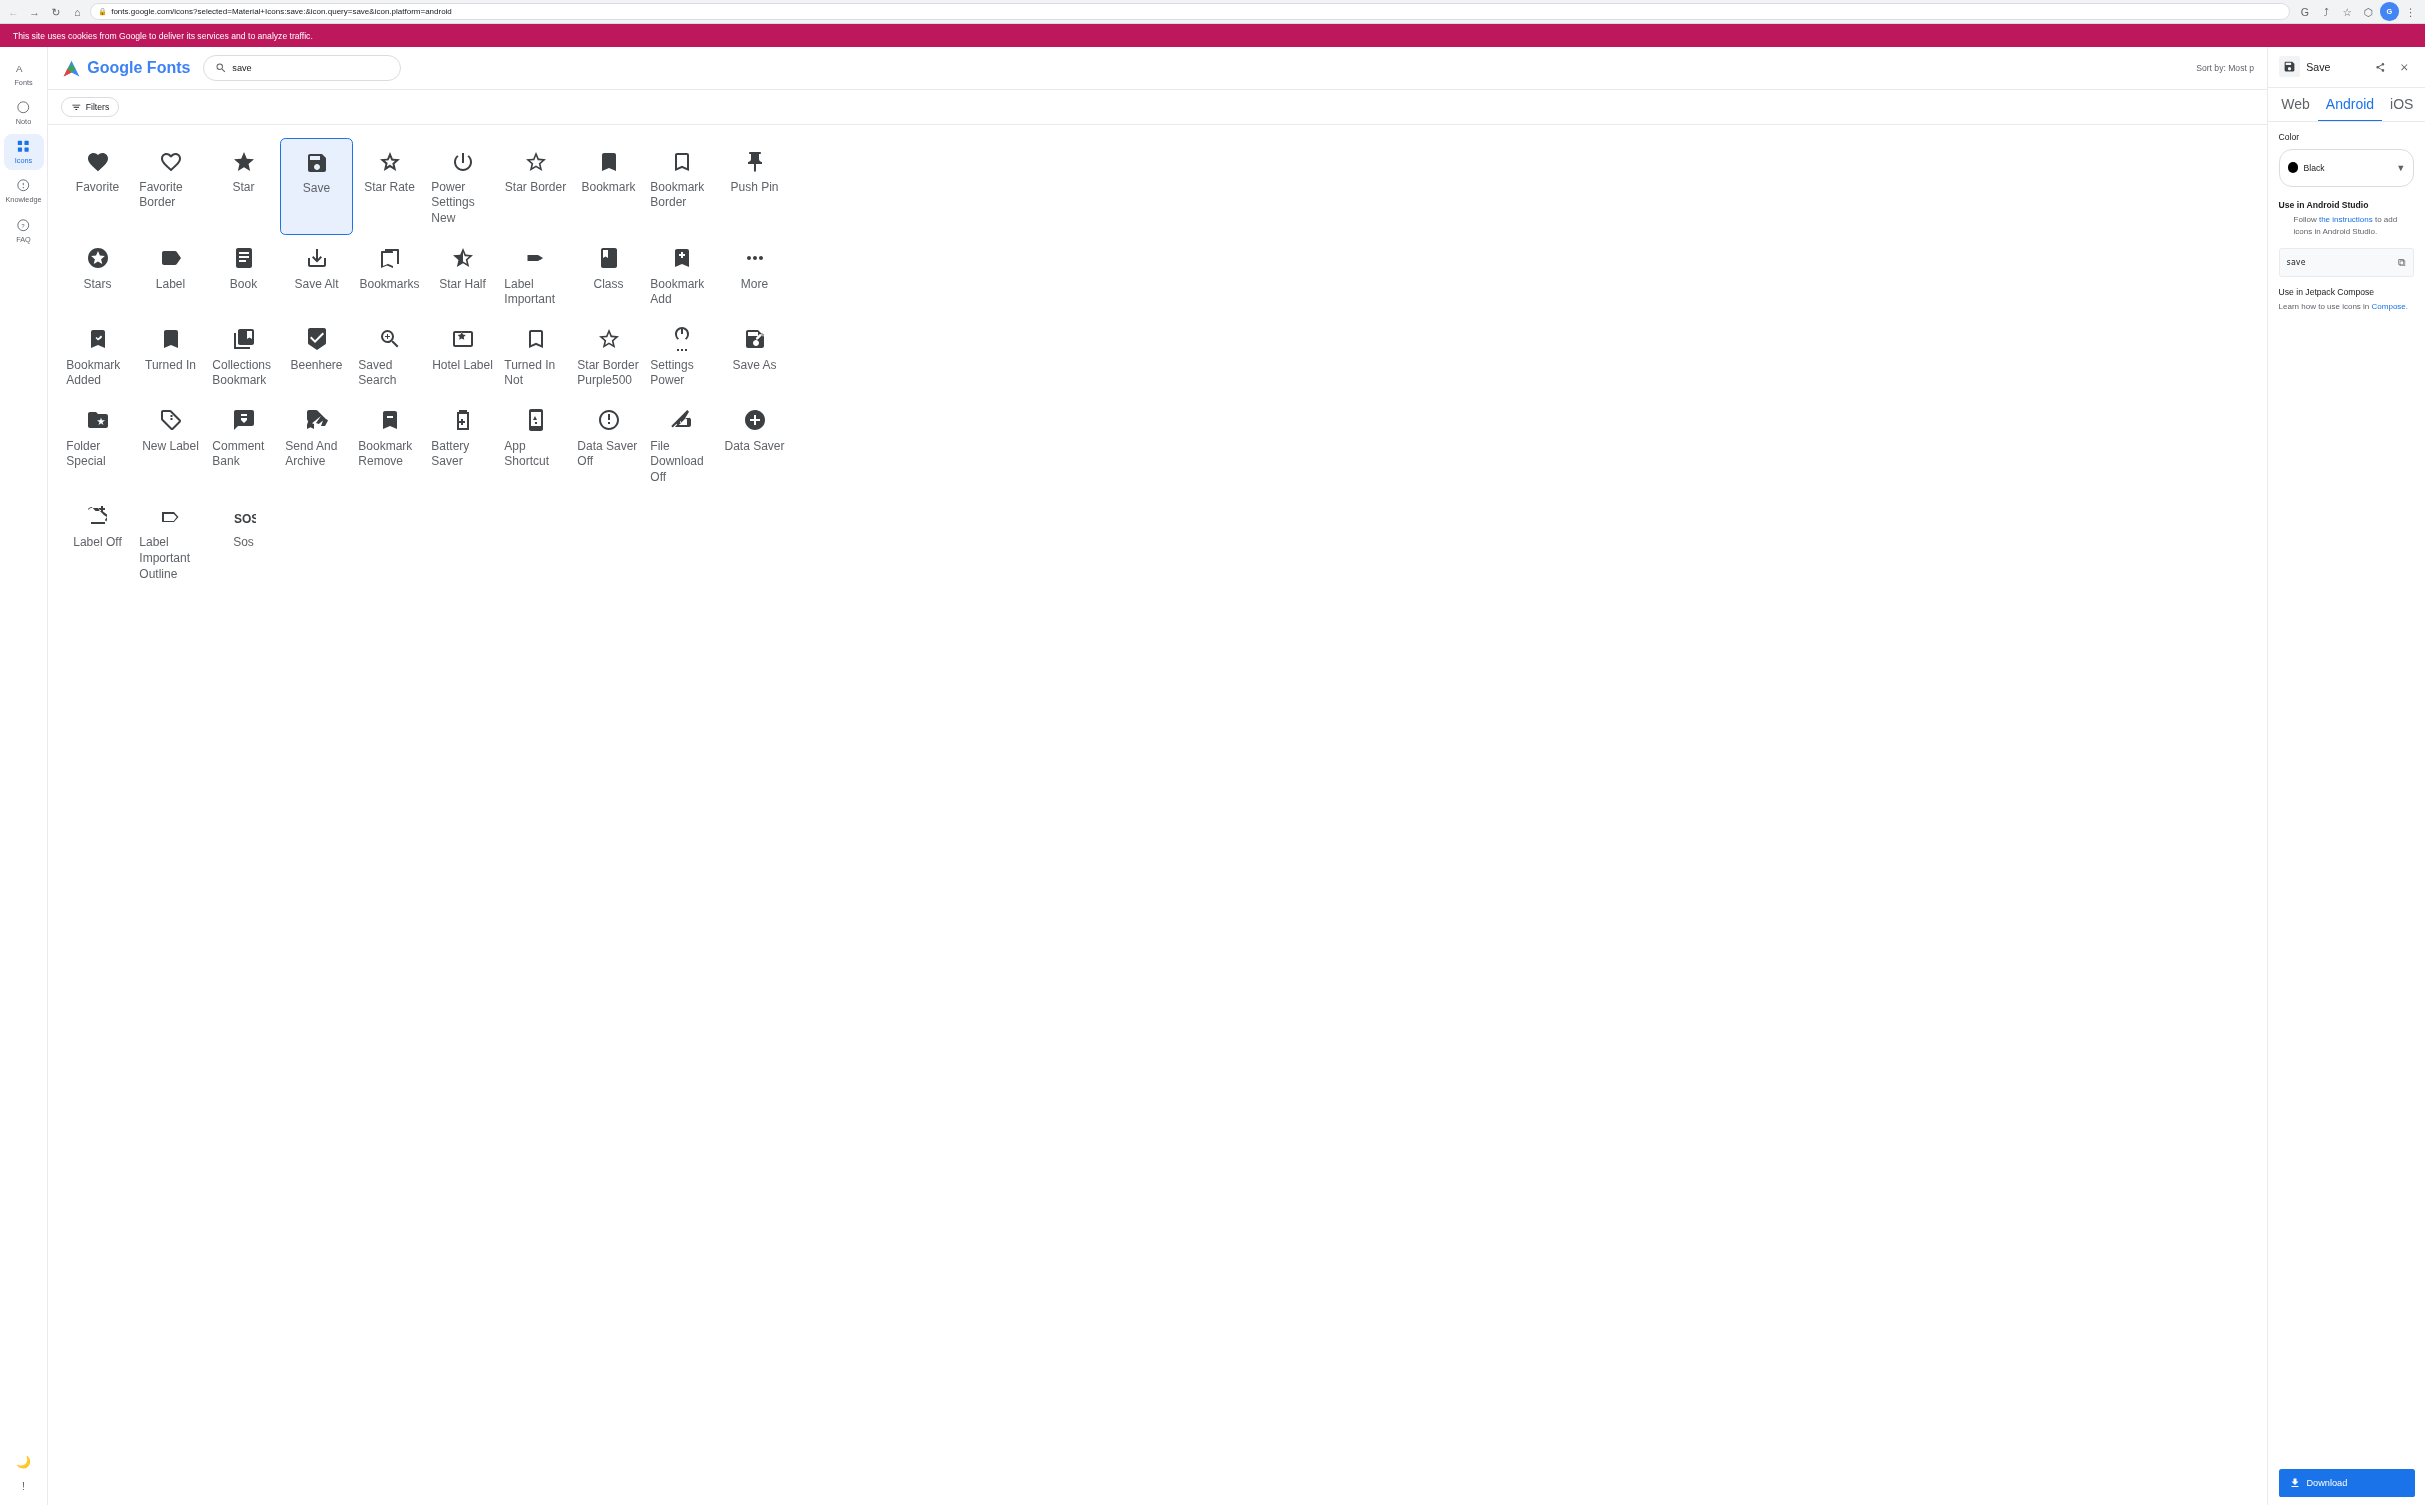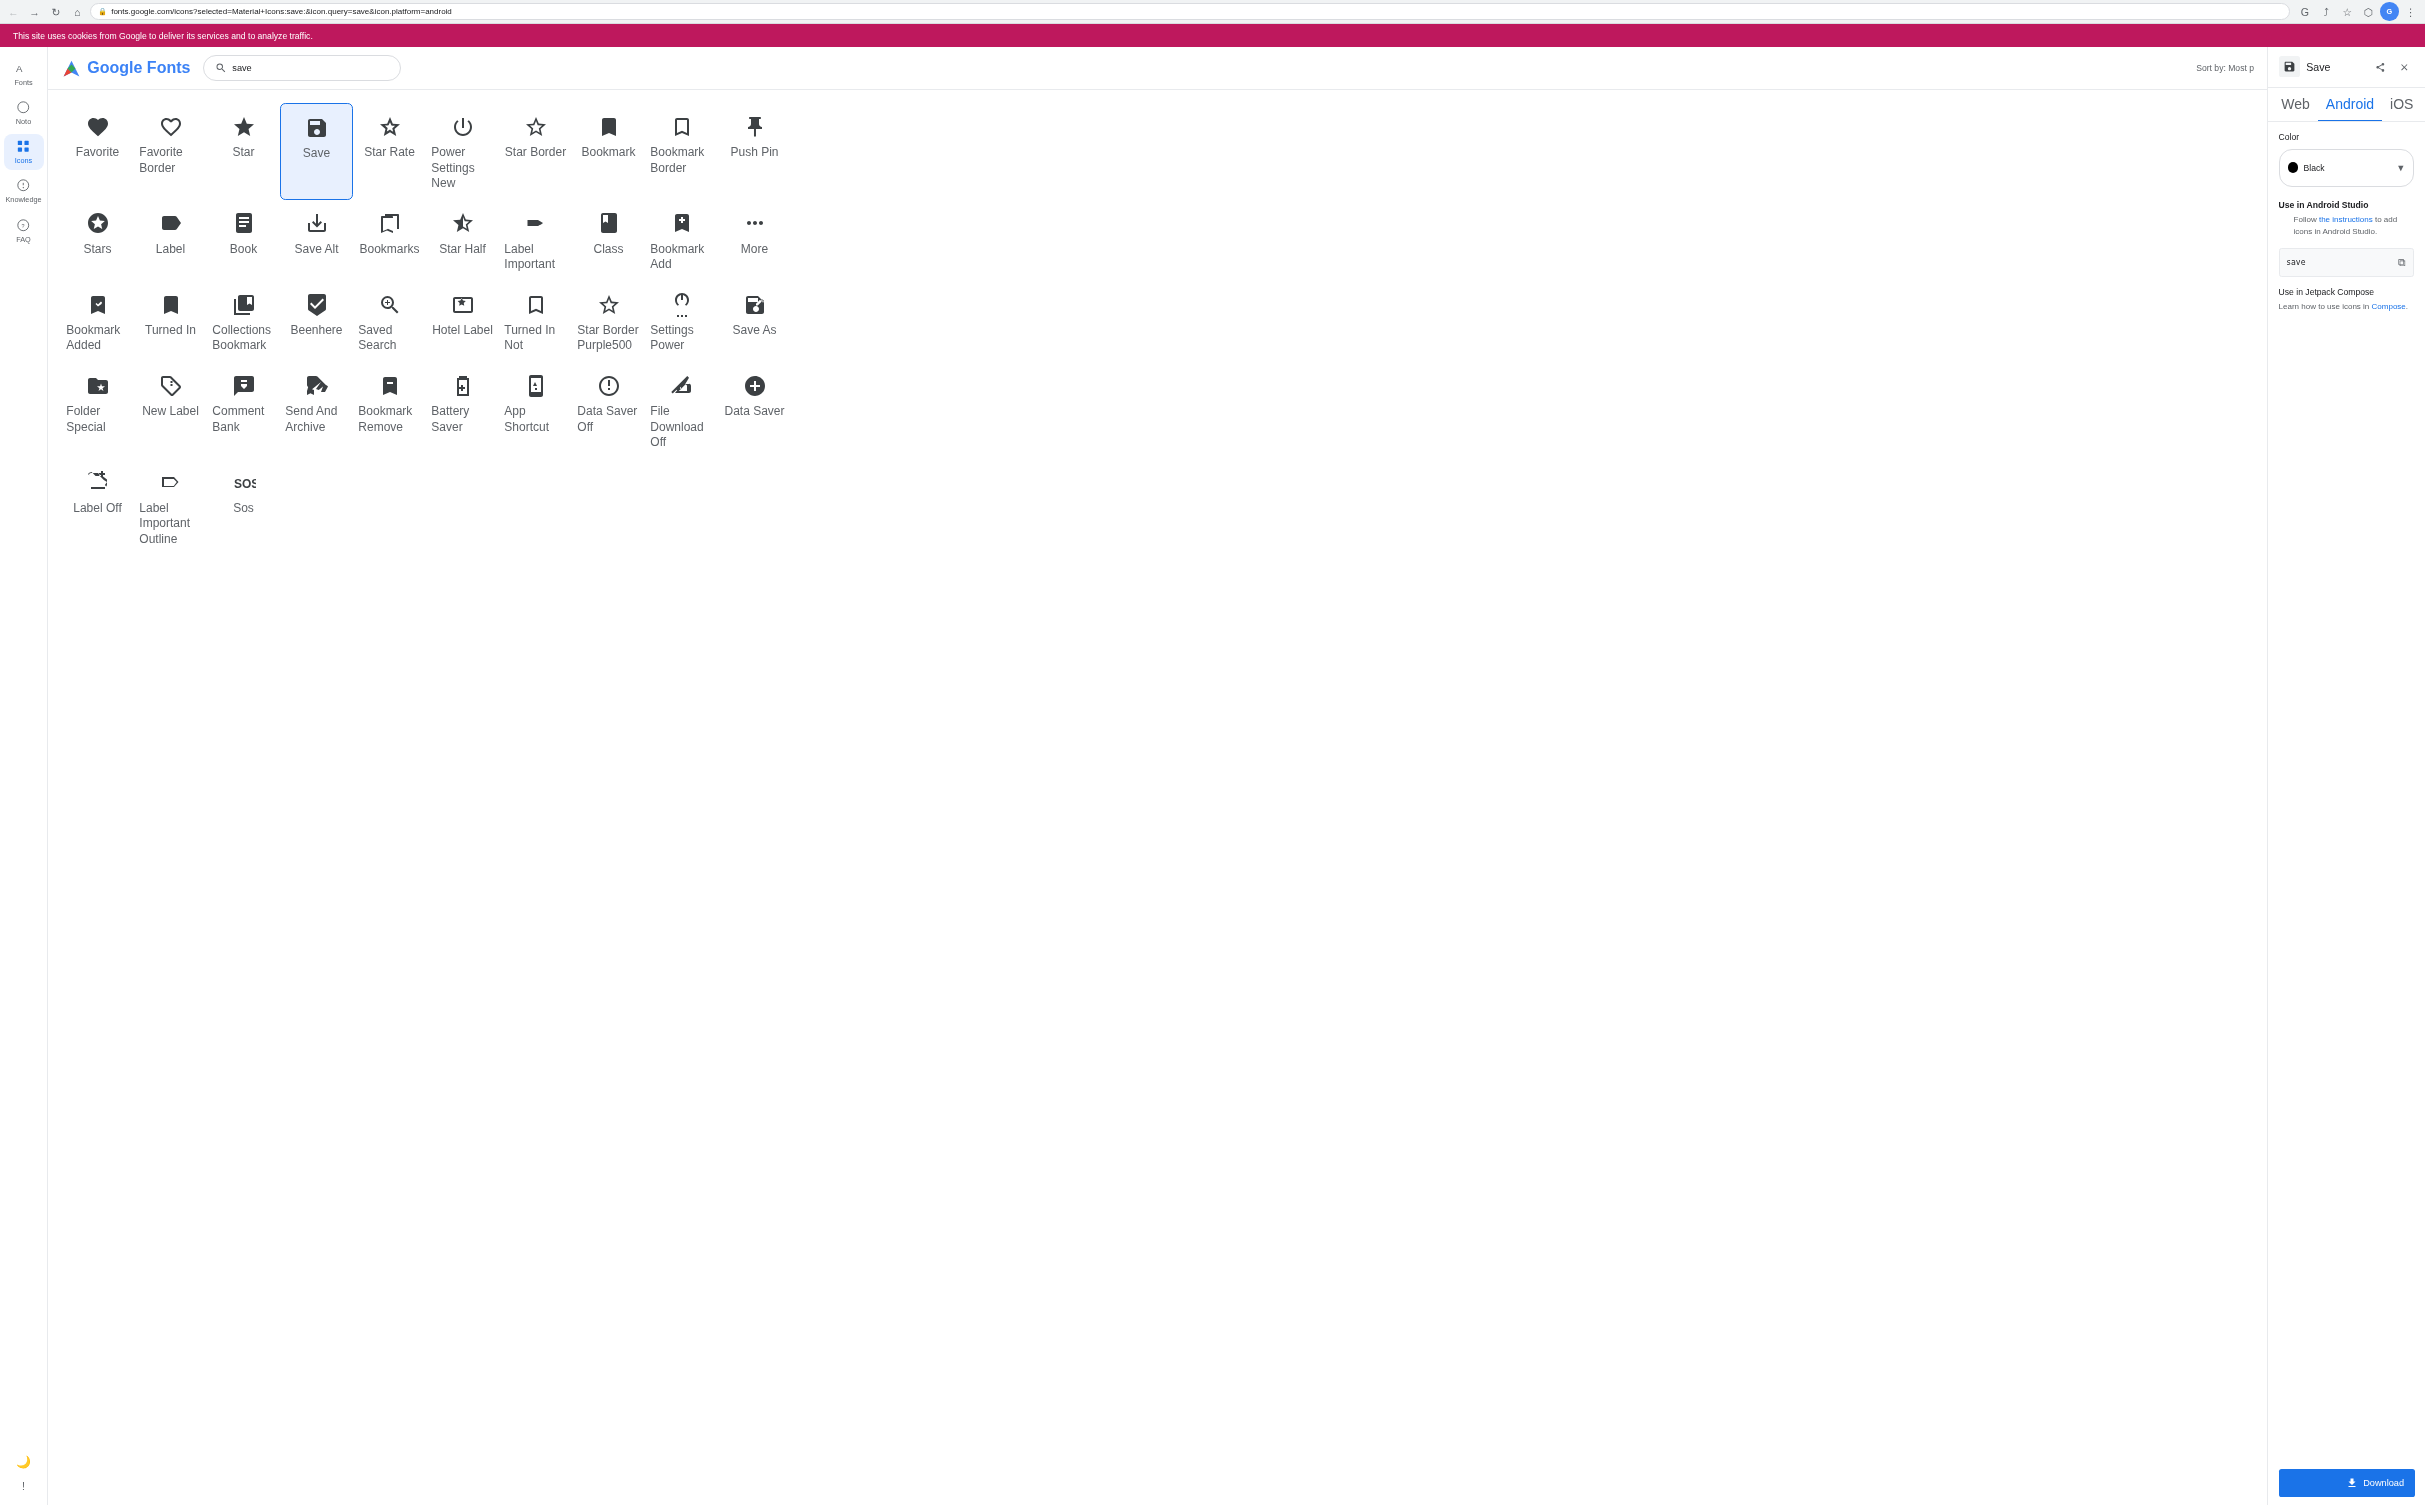--- a/index.html
+++ b/index.html
@@ -376,21 +376,21 @@
       background: #1a73e8;
       color: #fff;
       border: none;
       border-radius: 2.6px;
       padding: 8px 10.6px;
       font-size: 9.2px;
       font-weight: 500;
       cursor: pointer;
       display: flex;
       align-items: center;
-      justify-content: flex-end;
+      justify-content: flex-start;
       gap: 5.3px;
       width: calc(100% - 21px);
     }
 
     
     ::-webkit-scrollbar { width: 5.3px; }
     ::-webkit-scrollbar-track { background: transparent; }
     ::-webkit-scrollbar-thumb { background: #dadce0; border-radius: 2.6px; }
   </style>
 </head>
@@ -483,20 +483,28 @@
       </div>
       <div class="search-bar">
         <svg width="12" height="12" viewBox="0 0 24 24" fill="#5f6368">
           <path d="M15.5 14h-.79l-.28-.27A6.47 6.47 0 0 0 16 9.5 6.5 6.5 0 1 0 9.5 16c1.61 0 3.09-.59 4.23-1.57l.27.28v.79l5 4.99L20.49 19l-4.99-5zm-6 0C7.01 14 5 11.99 5 9.5S7.01 5 9.5 5 14 7.01 14 9.5 11.99 14 9.5 14z"></path>
         </svg>
         <input class="search-input" type="text" value="save" style="">
       </div>
       <span class="sort-label">Sort by: Most p</span>
     </div>
 
+    <div class="filters-bar">
+      <button class="filters-btn">
+        <svg width="10.6" height="10.6" viewBox="0 0 24 24" fill="#202124">
+          <path d="M10 18h4v-2h-4v2zM3 6v2h18V6H3zm3 7h12v-2H6v2z"></path>
+        </svg>
+        <span>Filters</span>
+      </button>
+    </div>
 
     <div class="icons-grid-container">
 
       <div class="icons-row">
 
         <div class="icon-item">
           <div class="icon-svg">
             <svg viewBox="0 0 24 24">
                 <path d="M12 21.35l-1.45-1.32C5.4 15.36 2 12.28 2 8.5 2 5.42 4.42 3 7.5 3c1.74 0 3.41.81 4.5 2.09C13.09 3.81 14.76 3 16.5 3 19.58 3 22 5.42 22 8.5c0 3.78-3.4 6.86-8.55 11.54L12 21.35z"></path>
               </svg>

